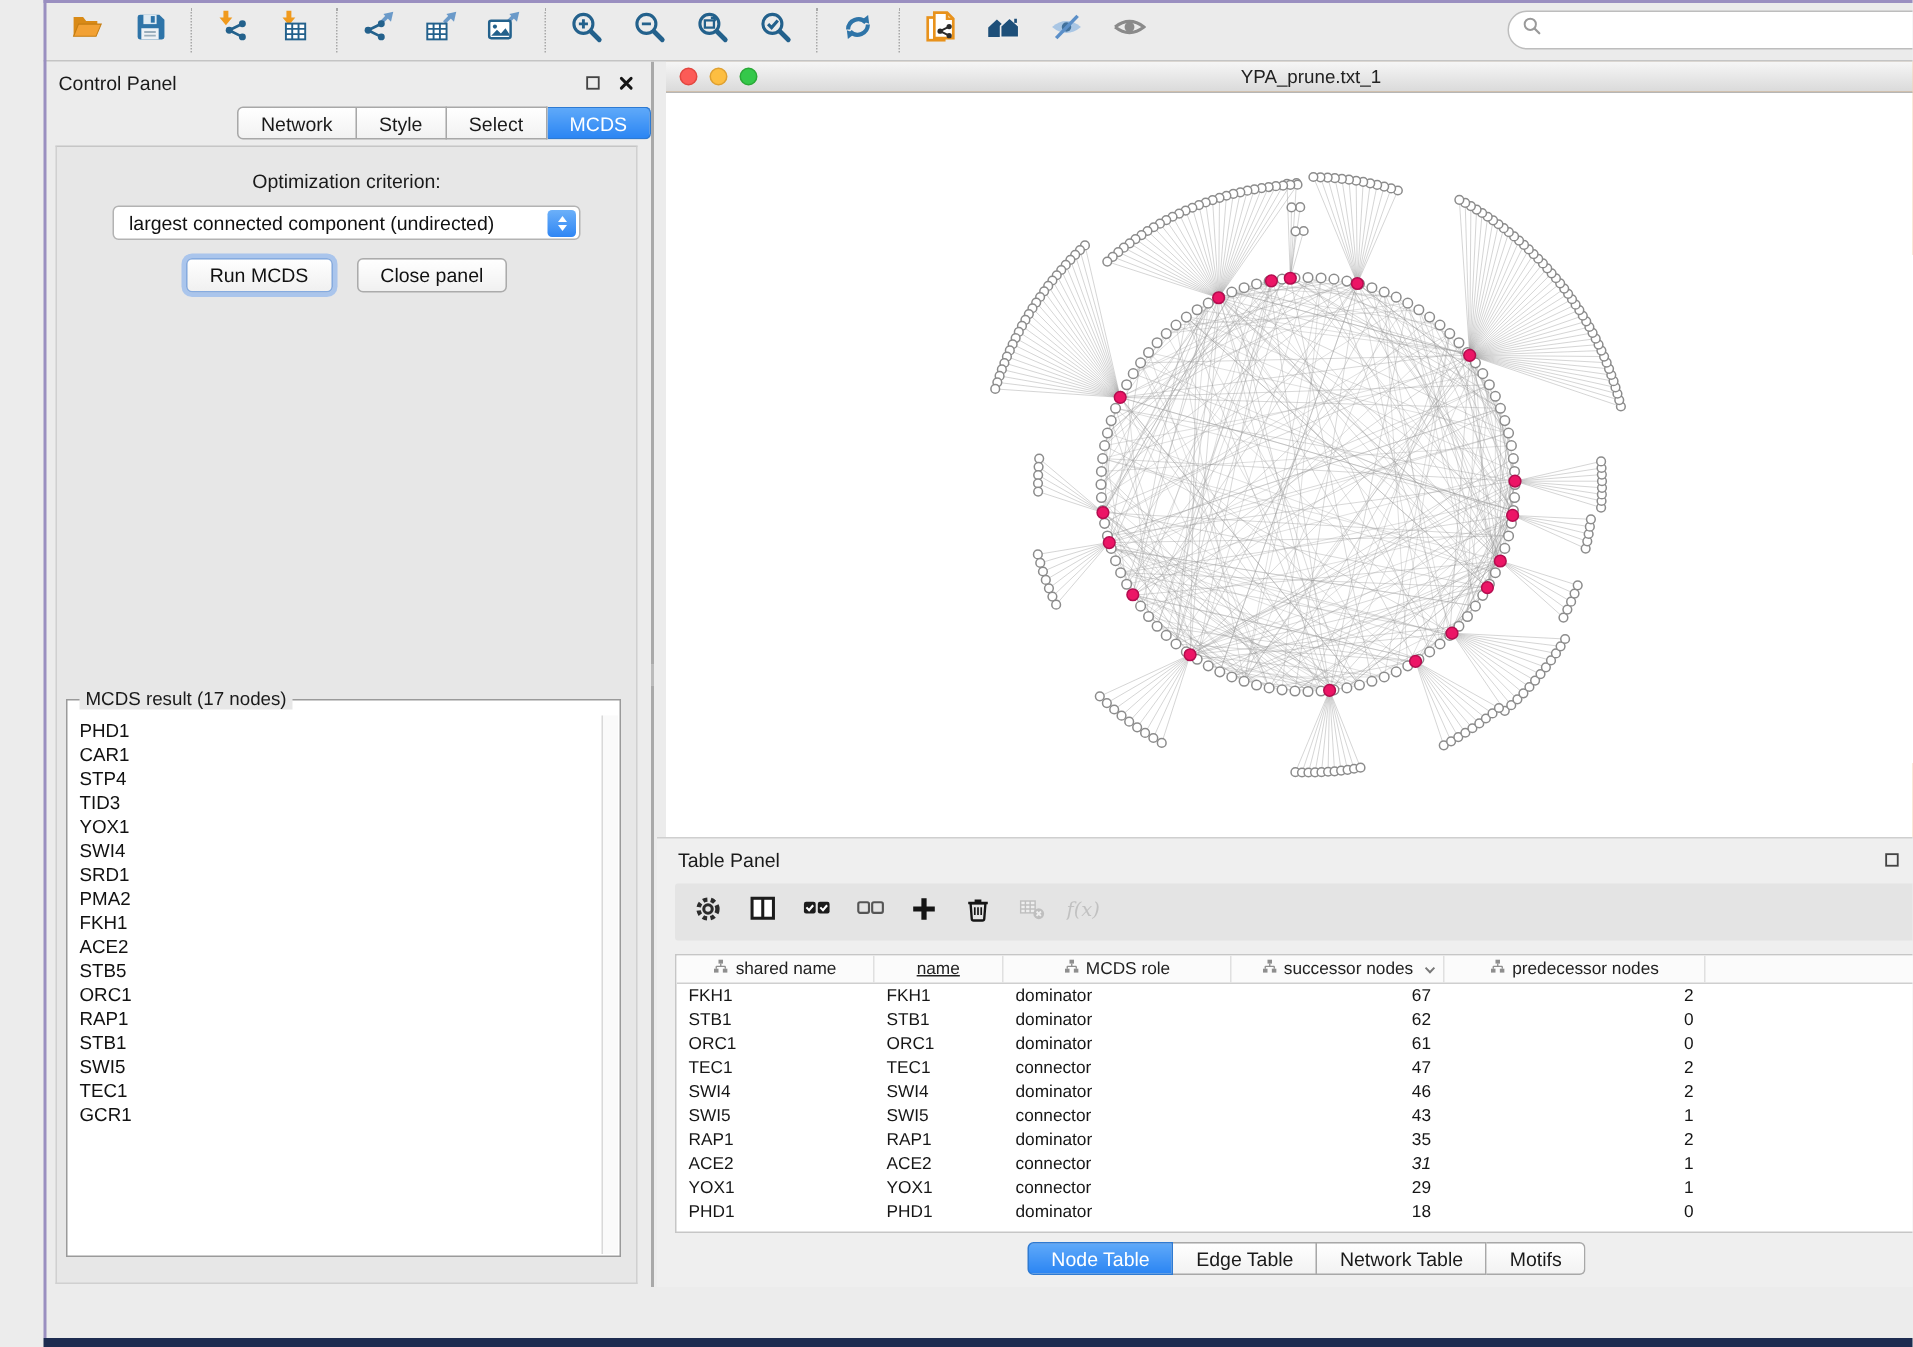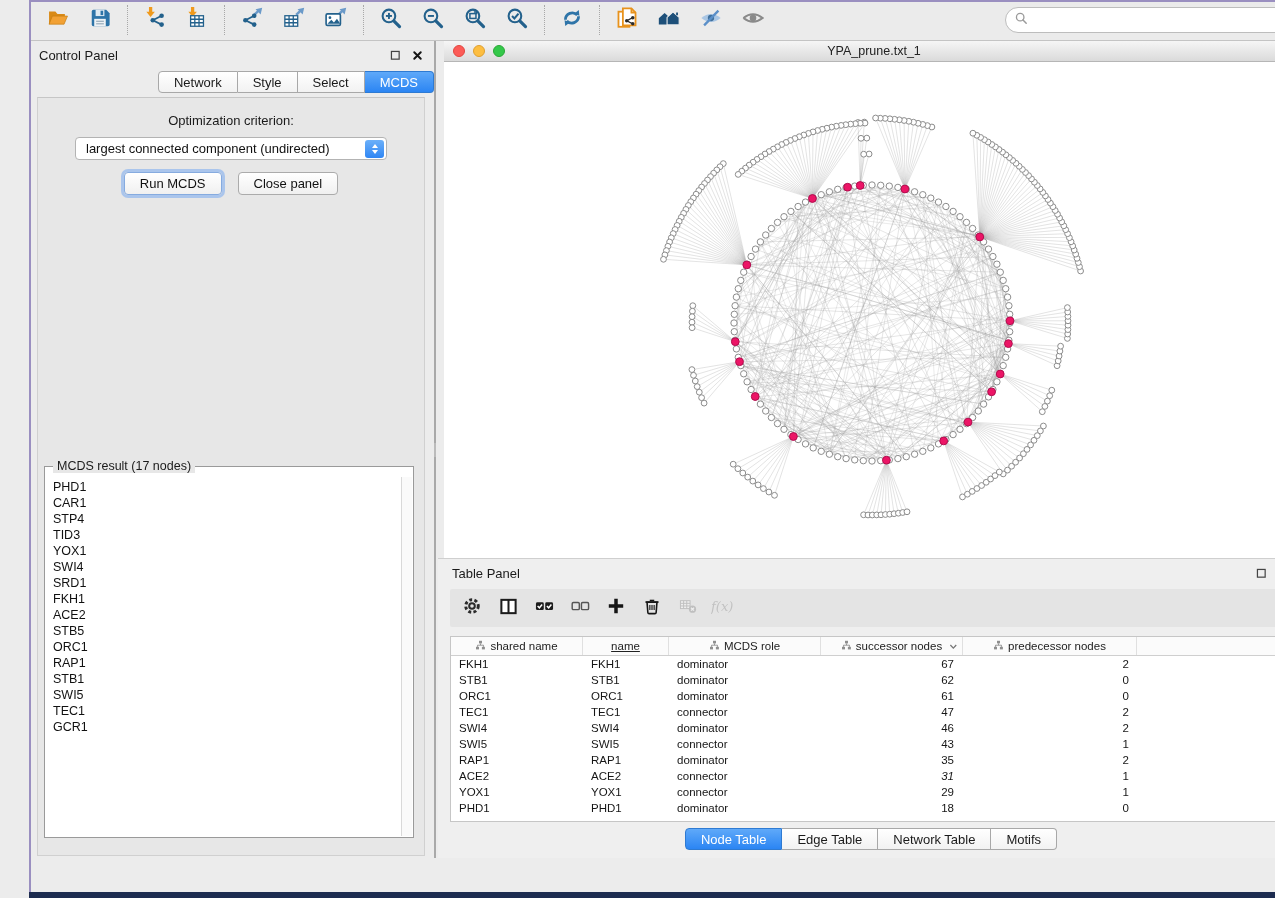--- a/index.html
+++ b/index.html
@@ -292,20 +292,21 @@
       <div class="mcds-fieldset">
         <span class="mcds-legend">MCDS result (17 nodes)</span>
         <div class="mcds-list" id="mcds-list">
             <div class="mcds-item">PHD1</div>
             <div class="mcds-item">CAR1</div>
             <div class="mcds-item">STP4</div>
             <div class="mcds-item">TID3</div>
             <div class="mcds-item">YOX1</div>
             <div class="mcds-item">SWI4</div>
             <div class="mcds-item">SRD1</div>
+            <div class="mcds-item">PMA2</div>
             <div class="mcds-item">FKH1</div>
             <div class="mcds-item">ACE2</div>
             <div class="mcds-item">STB5</div>
             <div class="mcds-item">ORC1</div>
             <div class="mcds-item">RAP1</div>
             <div class="mcds-item">STB1</div>
             <div class="mcds-item">SWI5</div>
             <div class="mcds-item">TEC1</div>
             <div class="mcds-item">GCR1</div>
           </div>

